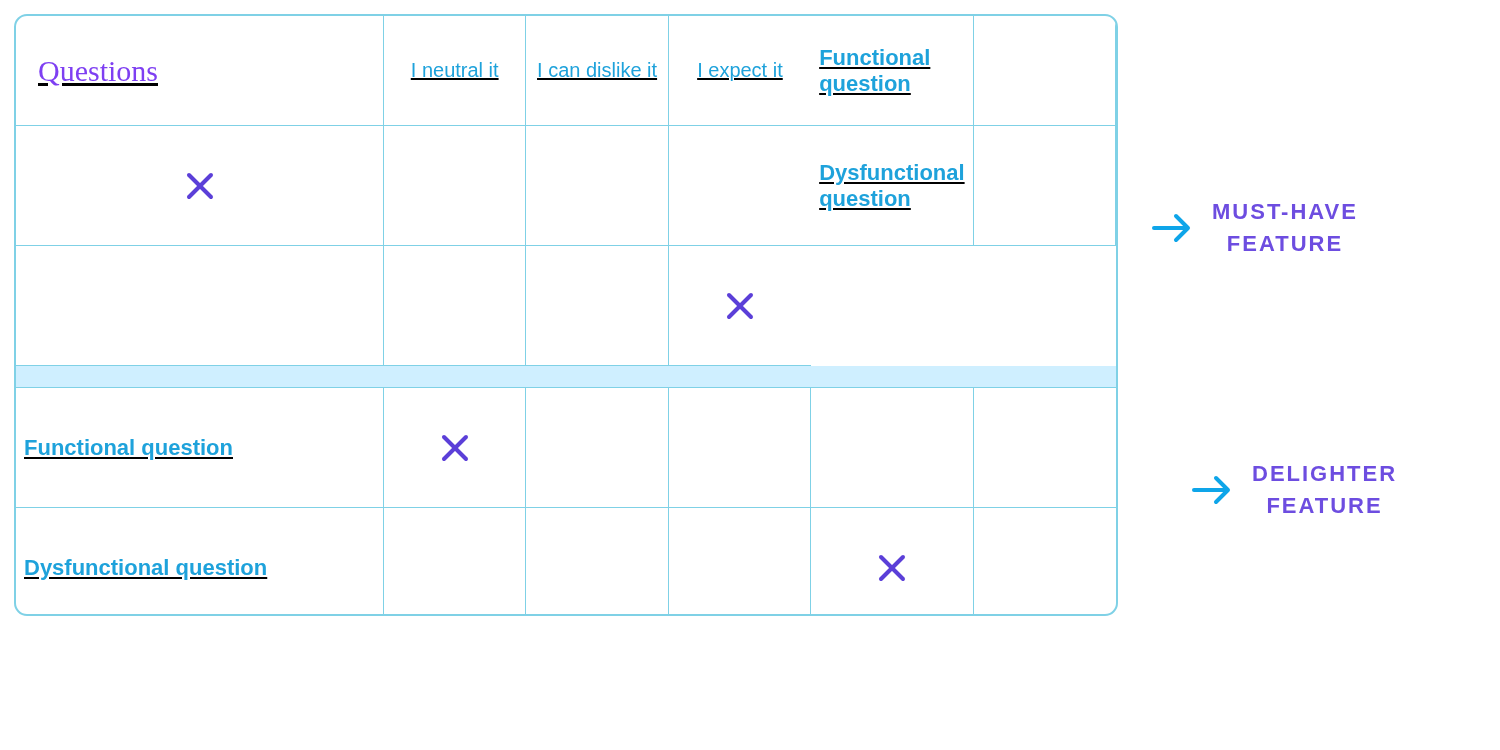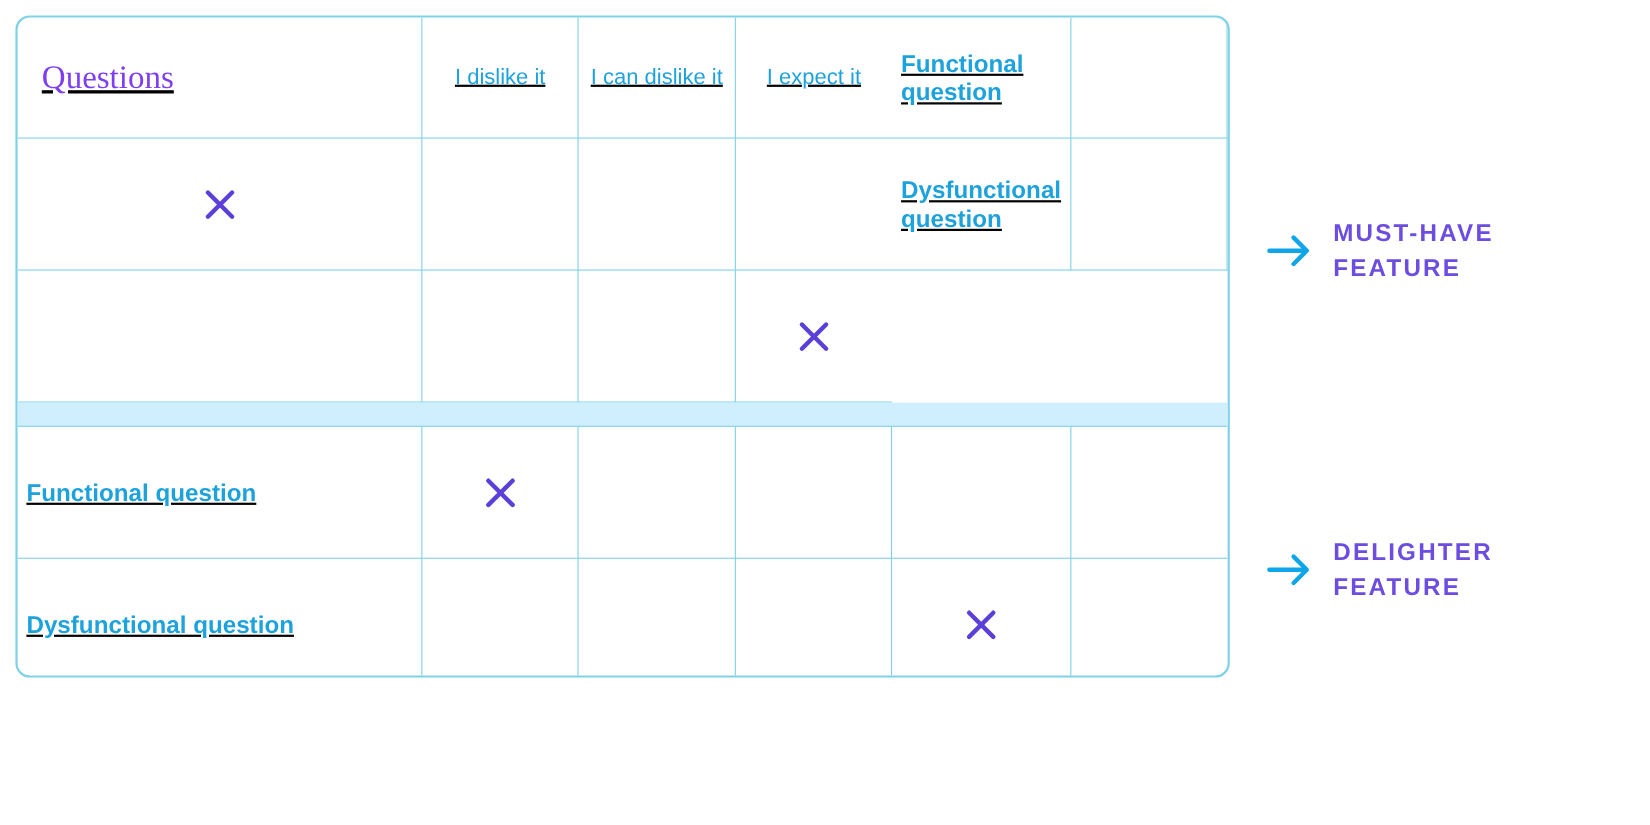--- a/index.html
+++ b/index.html
@@ -86,44 +86,45 @@
     color: var(--violet);
   }
   .x-mark svg { display:block; }
 
   
   .annot {
     position: absolute;
     display: flex;
     align-items: center;
     gap: 18px;
+    text-align: center;
   }
   .annot .arrow { width: 44px; height: 44px; color: var(--arrow); }
   .annot .arrow svg { display:block; }
   .annot .label {
     color: var(--violet2);
     font-size: 22px;
     font-weight: 600;
     letter-spacing: 2px;
     line-height: 1.45;
     white-space: pre-line;
   }
   .annot1 { left: 1150px; top: 196px; }
-  .annot2 { left: 1150px; top: 458px; margin-top: 28px; }
+  .annot2 { left: 1190px; top: 458px; }
 </style>
 </head>
 <body>
 
 <div class="stage">
 
   <div class="table-frame">
     <div class="grid">
 
       <div class="cell hdr-title">Questions</div>
-      <div class="cell hdr-col">I dislike it</div>
+      <div class="cell hdr-col">I neutral it</div>
       <div class="cell hdr-col">I can dislike it</div>
       <div class="cell hdr-col last-col">I expect it</div>
 
       <div class="cell row-label">Functional question</div>
       <div class="cell"></div>
       <div class="cell">
           <span class="x-mark">
   <svg viewBox="0 0 30 30" stroke="currentColor" stroke-width="4" stroke-linecap="round">
     <line x1="4" y1="4" x2="26" y2="26"></line>
               <line x1="26" y1="4" x2="4" y2="26"></line>

